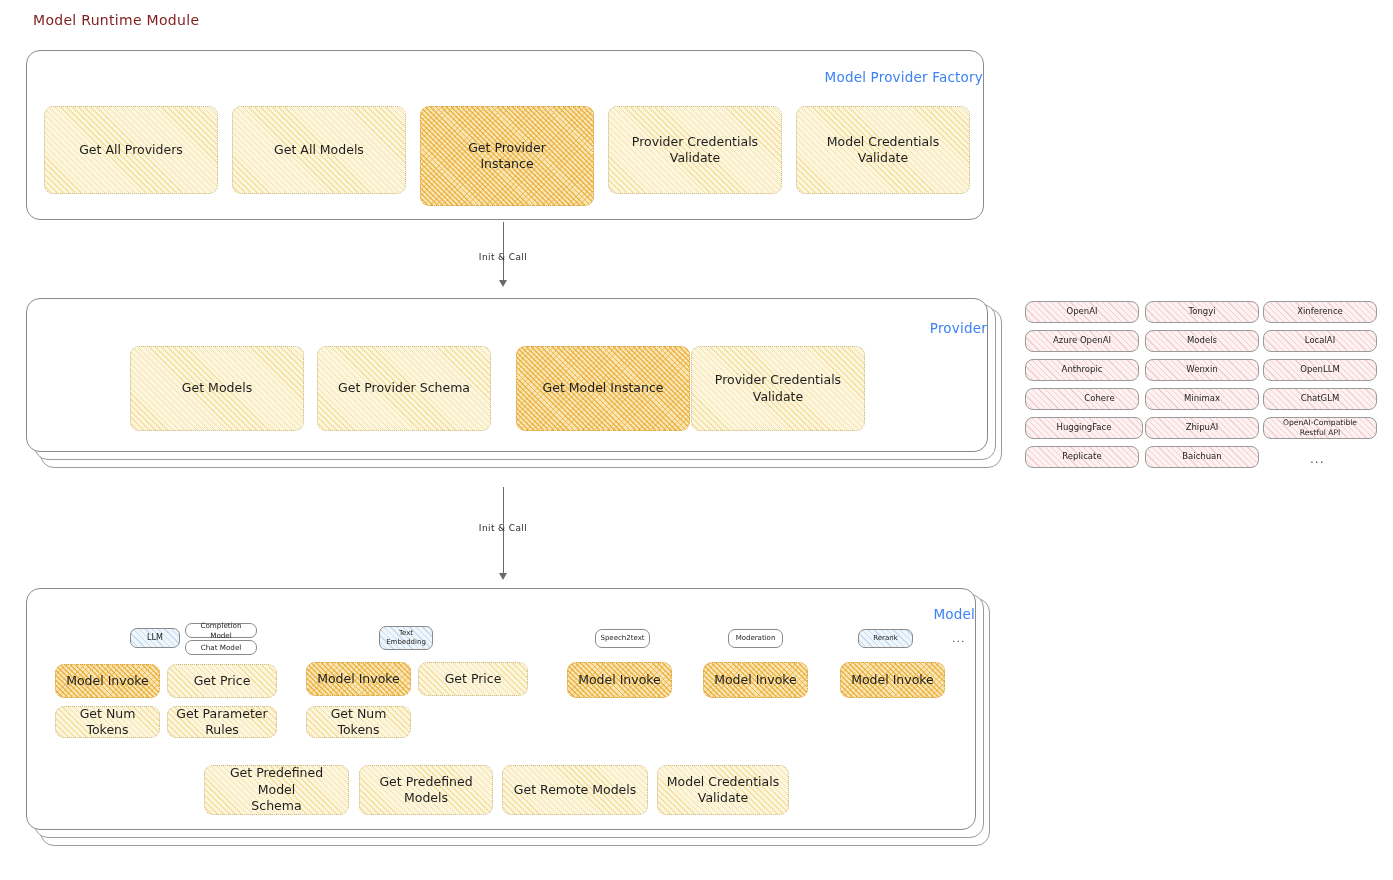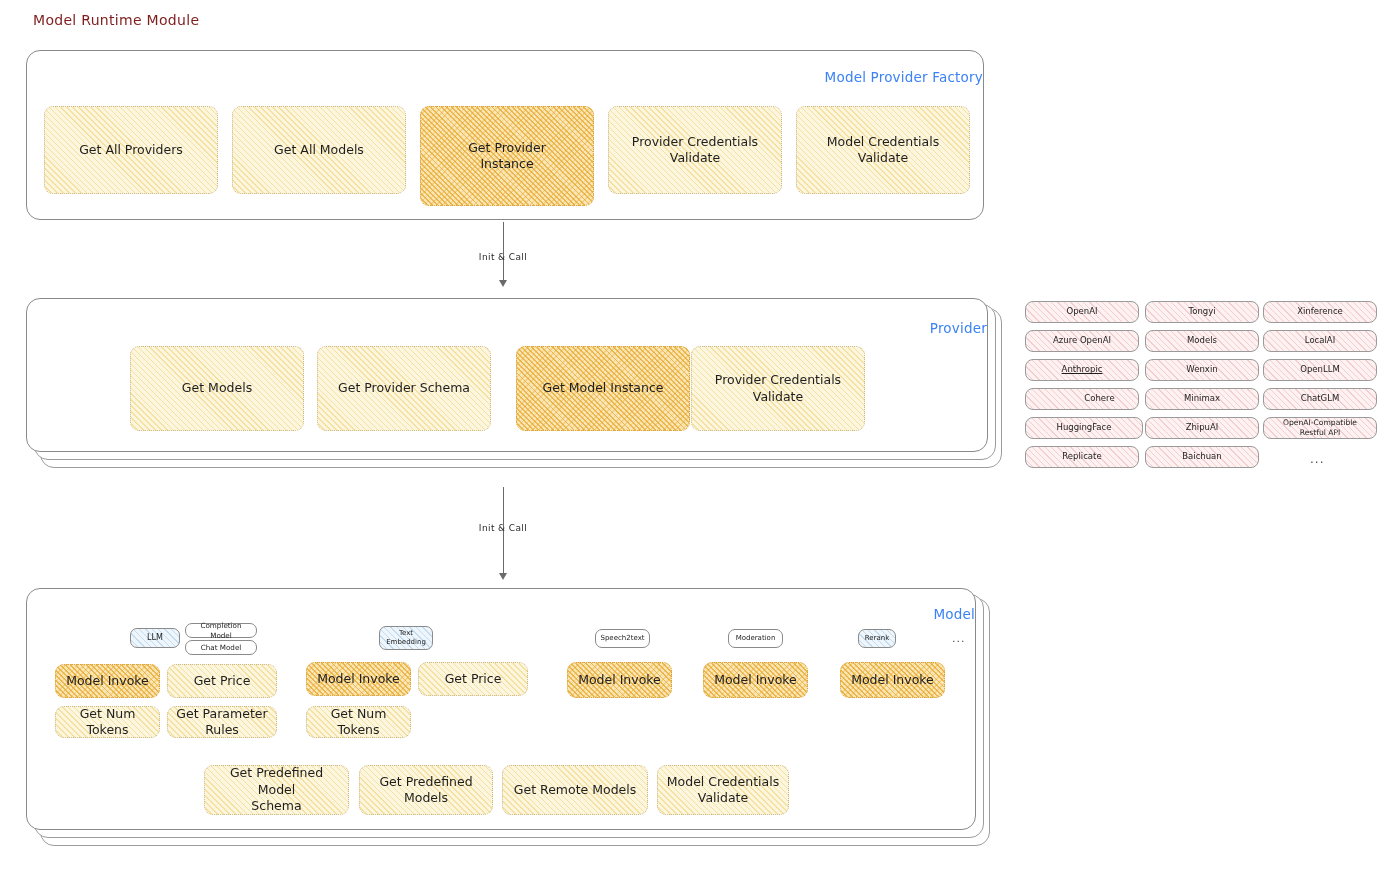--- a/index.html
+++ b/index.html
@@ -180,21 +180,21 @@
   </div>
 
   <div class="sketch node n-yellow" style="left:317px;top:346px;width:174px;height:85px;">Get Provider Schema</div>
   <div class="sketch node n-yellow" style="left:130px;top:346px;width:174px;height:85px;">Get Models</div>
   <div class="sketch node n-orange" style="left:504px;top:346px;width:174px;height:85px;margin-left:12px;">Get Model Instance</div>
   <div class="sketch node n-yellow" style="left:691px;top:346px;width:174px;height:85px;">Provider Credentials
 Validate</div>
 
   <div class="sketch node n-pink" style="left:1025px;top:301px;width:114px;height:22px;">OpenAI</div>
   <div class="sketch node n-pink" style="left:1025px;top:330px;width:114px;height:22px;text-align:right;">Azure OpenAI</div>
-  <div class="sketch node n-pink" style="left:1025px;top:359px;width:114px;height:22px;text-decoration:underline;">Anthropic</div>
+  <div class="sketch node n-pink" style="left:1025px;top:359px;width:114px;height:22px;">Anthropic</div>
   <div class="sketch node n-pink" style="left:1025px;top:388px;width:114px;height:22px;padding-left:41px;">Cohere</div>
   <div class="sketch node n-pink" style="left:1025px;top:417px;width:118px;height:22px;">HuggingFace</div>
   <div class="sketch node n-pink" style="left:1025px;top:446px;width:114px;height:22px;">Replicate</div>
 
   <div class="sketch node n-pink" style="left:1145px;top:301px;width:114px;height:22px;">Tongyi</div>
   <div class="sketch node n-pink" style="left:1145px;top:330px;width:114px;height:22px;">Models</div>
   <div class="sketch node n-pink" style="left:1145px;top:359px;width:114px;height:22px;">Wenxin</div>
   <div class="sketch node n-pink" style="left:1145px;top:388px;width:114px;height:22px;">Minimax</div>
   <div class="sketch node n-pink" style="left:1145px;top:417px;width:114px;height:22px;">ZhipuAI</div>
   <div class="sketch node n-pink" style="left:1145px;top:446px;width:114px;height:22px;">Baichuan</div>
@@ -232,21 +232,21 @@
   <div class="sketch node n-orange" style="left:306px;top:662px;width:105px;height:34px;">Model Invoke</div>
   <div class="sketch node n-yellow" style="left:418px;top:662px;width:110px;height:34px;">Get Price</div>
   <div class="sketch node n-yellow" style="left:306px;top:706px;width:105px;height:32px;">Get Num Tokens</div>
 
   <div class="sketch node n-white" style="left:595px;top:629px;width:55px;height:19px;font-size:7px;">Speech2text</div>
   <div class="sketch node n-orange" style="left:567px;top:662px;width:105px;height:36px;">Model Invoke</div>
 
   <div class="sketch node n-white" style="left:728px;top:629px;width:55px;height:19px;font-size:7px;">Moderation</div>
   <div class="sketch node n-orange" style="left:703px;top:662px;width:105px;height:36px;">Model Invoke</div>
 
-  <div class="sketch node n-blue" style="left:858px;top:629px;width:38px;height:19px;font-size:7px;">Rerank</div>
+  <div class="sketch node n-blue" style="left:858px;top:629px;width:55px;height:19px;font-size:7px;">Rerank</div>
   <div class="sketch node n-orange" style="left:840px;top:662px;width:105px;height:36px;">Model Invoke</div>
 
   <div class="ellipsis" style="left:952px;top:632px;font-size:11px;">...</div>
 
   <div class="sketch node n-yellow" style="left:204px;top:765px;width:145px;height:50px;">Get Predefined Model
 Schema</div>
   <div class="sketch node n-yellow" style="left:359px;top:765px;width:134px;height:50px;">Get Predefined
 Models</div>
   <div class="sketch node n-yellow" style="left:502px;top:765px;width:146px;height:50px;">Get Remote Models</div>
   <div class="sketch node n-yellow" style="left:657px;top:765px;width:132px;height:50px;">Model Credentials

